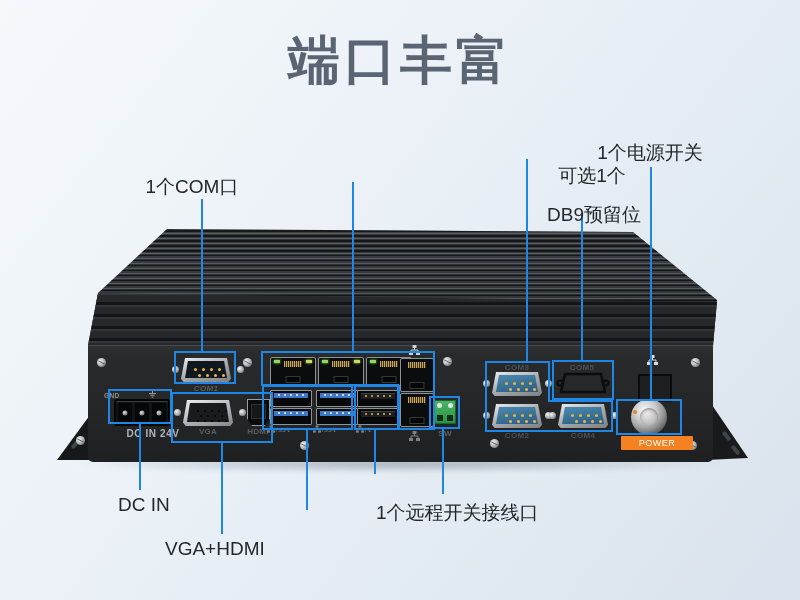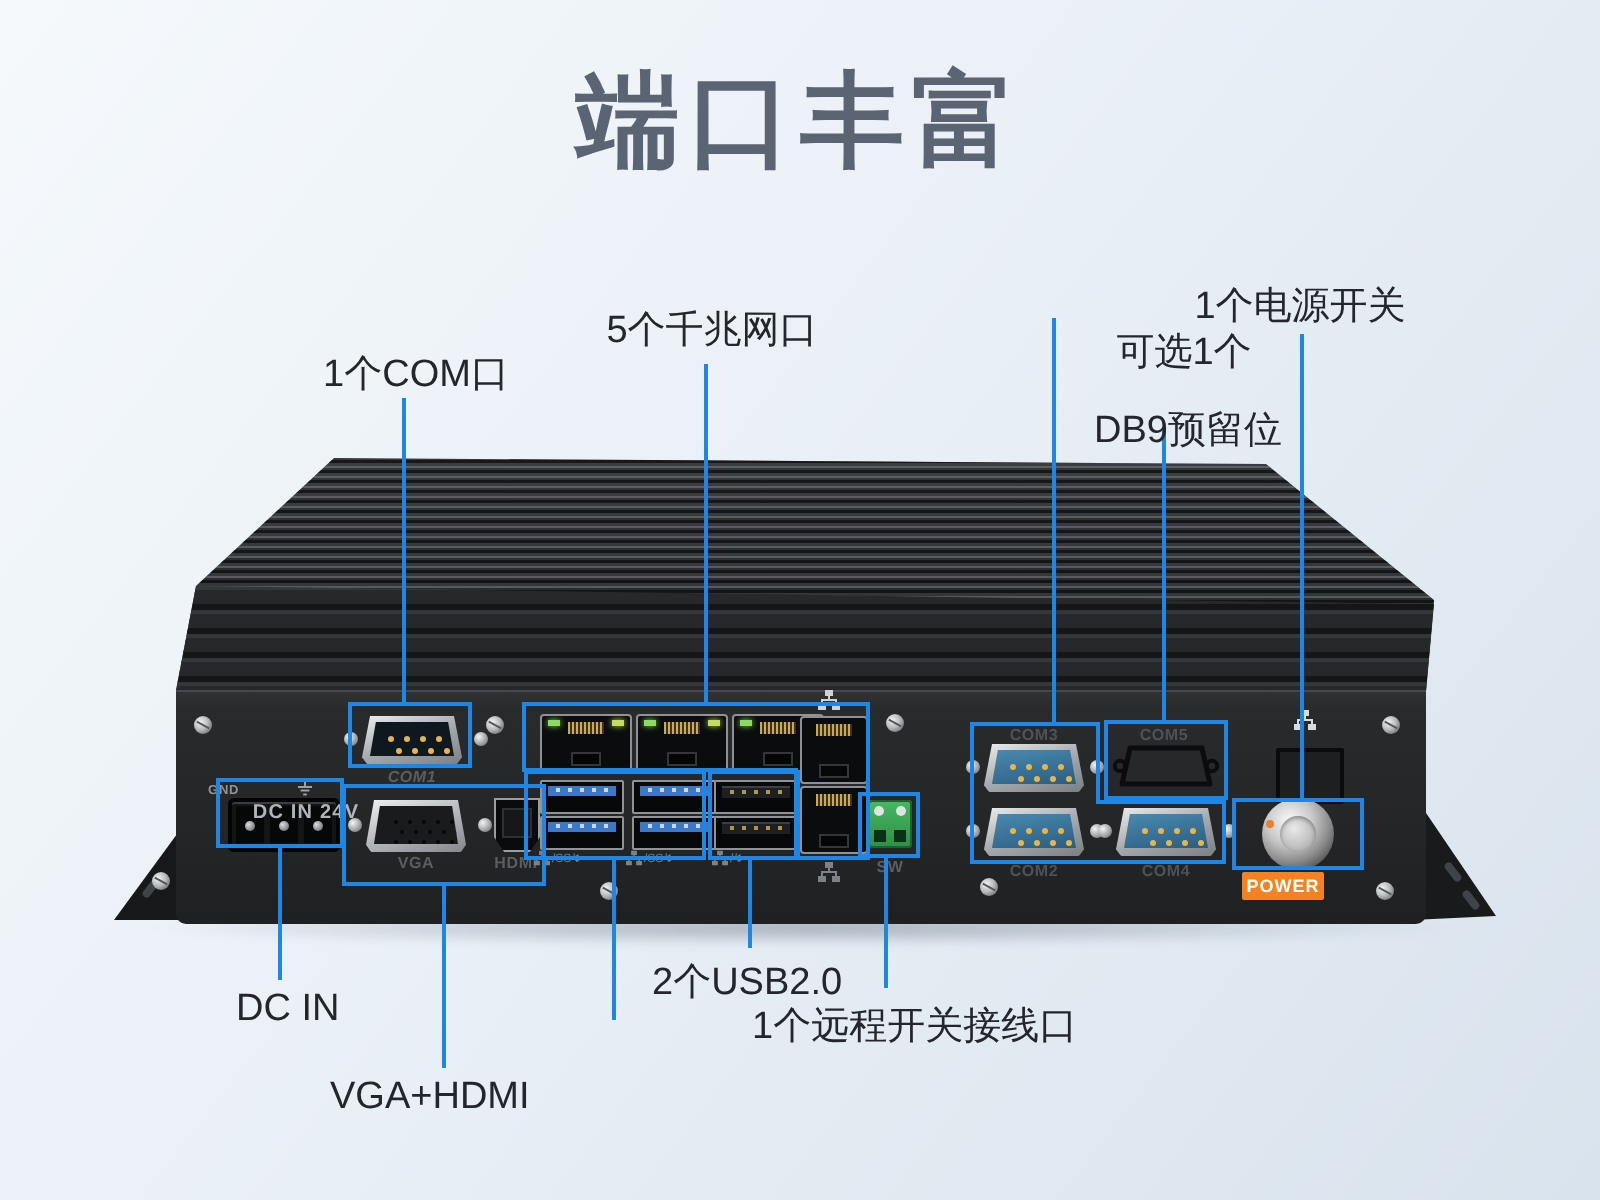--- a/index.html
+++ b/index.html
@@ -99,22 +99,22 @@
   .swblock i.p1{left:3px;} .swblock i.p2{right:3px;}
   .swblock b{position:absolute;bottom:3px;width:6px;height:6px;background:#0c2f16;}
   .swblock b.h1{left:3px;} .swblock b.h2{right:3px;}
 
   
   .pwr{position:absolute;left:631px;top:399px;width:36px;height:36px;border-radius:50%;
     background:radial-gradient(circle at 38% 32%,#fafafa,#c9c9c9 35%,#8a8a8a 62%,#3c3c3c 88%,#232323);}
   .pwr::before{content:'';position:absolute;left:9px;top:9px;width:18px;height:18px;border-radius:50%;
     background:radial-gradient(circle at 40% 35%,#e9e9e9,#c2c2c2 55%,#9a9a9a);box-shadow:inset 0 1px 2px rgba(0,0,0,.35);}
   .pwr::after{content:'';position:absolute;left:2px;top:11px;width:4px;height:4px;border-radius:50%;background:#e8822b;}
-  .pwr-badge{position:absolute;left:621px;top:436px;width:41px;height:14px;background:#f58220;
-    color:#fff;font-size:9px;font-weight:700;text-align:center;line-height:14px;letter-spacing:.5px;border-radius:1px;}
+  .pwr-badge{position:absolute;left:621px;top:436px;width:72px;height:14px;background:#f58220;
+    color:#fff;font-size:9px;font-weight:400;text-align:center;line-height:14px;letter-spacing:.5px;border-radius:1px;}
 
   
   .cutout{position:absolute;left:638px;top:374px;width:30px;height:24px;background:#1d1f21;
     border:2px solid #0a0b0c;border-radius:1px;}
 
   
   .plabel{position:absolute;font-size:8px;font-weight:700;color:#5a5e63;text-align:center;letter-spacing:.3px;}
   .plabel.bright{color:#b0b5bb;font-size:10px;letter-spacing:.6px;}
   .plabel.dim{color:#4e5257;}
   .gnd{position:absolute;left:104px;top:392px;font-size:6.5px;font-weight:700;color:#8e9398;letter-spacing:.4px;}
@@ -154,21 +154,21 @@
   <span class="ico" style="left:148px;top:389px;">
     <svg width="9" height="9" viewBox="0 0 9 9">
         <path d="M4.5 0v4M1 4.5h7M2.3 6.3h4.4M3.6 8.2h1.8" stroke="#9aa0a5" stroke-width="1" fill="none"></path>
       </svg>
   </span>
   <div class="dcblock">
     <div class="cell"></div>
       <div class="cell"></div>
       <div class="cell"></div>
   </div>
-  <div class="plabel bright" style="left:110px;top:401px;width:86px;">DC IN 24V</div>
+  <div class="plabel bright" style="left:110px;top:428px;width:86px;">DC IN 24V</div>
 
   <div class="dsub" style="left:181px;top:358px;">
     <div class="shell">
         <div class="inner">
           <span class="pin9"></span>
         </div>
       </div>
   </div>
   <div class="jack" style="left:172px;top:366px;"></div>
   <div class="jack" style="left:237px;top:366px;"></div>
@@ -369,23 +369,21 @@
       <path d="M262 352 H434 V429 H398 V385 H262 Z"></path>
       <rect x="263" y="386" width="89" height="43"></rect>
       <rect x="355" y="386" width="44" height="43"></rect>
       <rect x="430" y="397" width="29" height="31"></rect>
       <path d="M486 362 H549 V401 H612 V431 H486 Z"></path>
       <rect x="553" y="361" width="60" height="38"></rect>
       <rect x="617" y="400" width="64" height="34"></rect>
     </g>
   </svg>
 
-  <div class="cl c" style="left:208px;top:174px;">1个COM口</div>
-  <div class="cl c" style="left:356px;top:152px;">5个千兆网口</div>
+  <div class="cl c" style="left:192px;top:174px;">1个COM口</div>
   <div class="cl c" style="left:650px;top:140px;">1个电源开关</div>
   <div class="cl c" style="left:592px;top:163px;">可选1个</div>
   <div class="cl c" style="left:594px;top:202px;">DB9预留位</div>
   <div class="cl" style="left:118px;top:494px;">DC IN</div>
   <div class="cl" style="left:165px;top:538px;">VGA+HDMI</div>
-  <div class="cl" style="left:326px;top:478px;">2个USB2.0</div>
   <div class="cl" style="left:376px;top:500px;">1个远程开关接线口</div>
 
 </div>
 
 </body></html>

